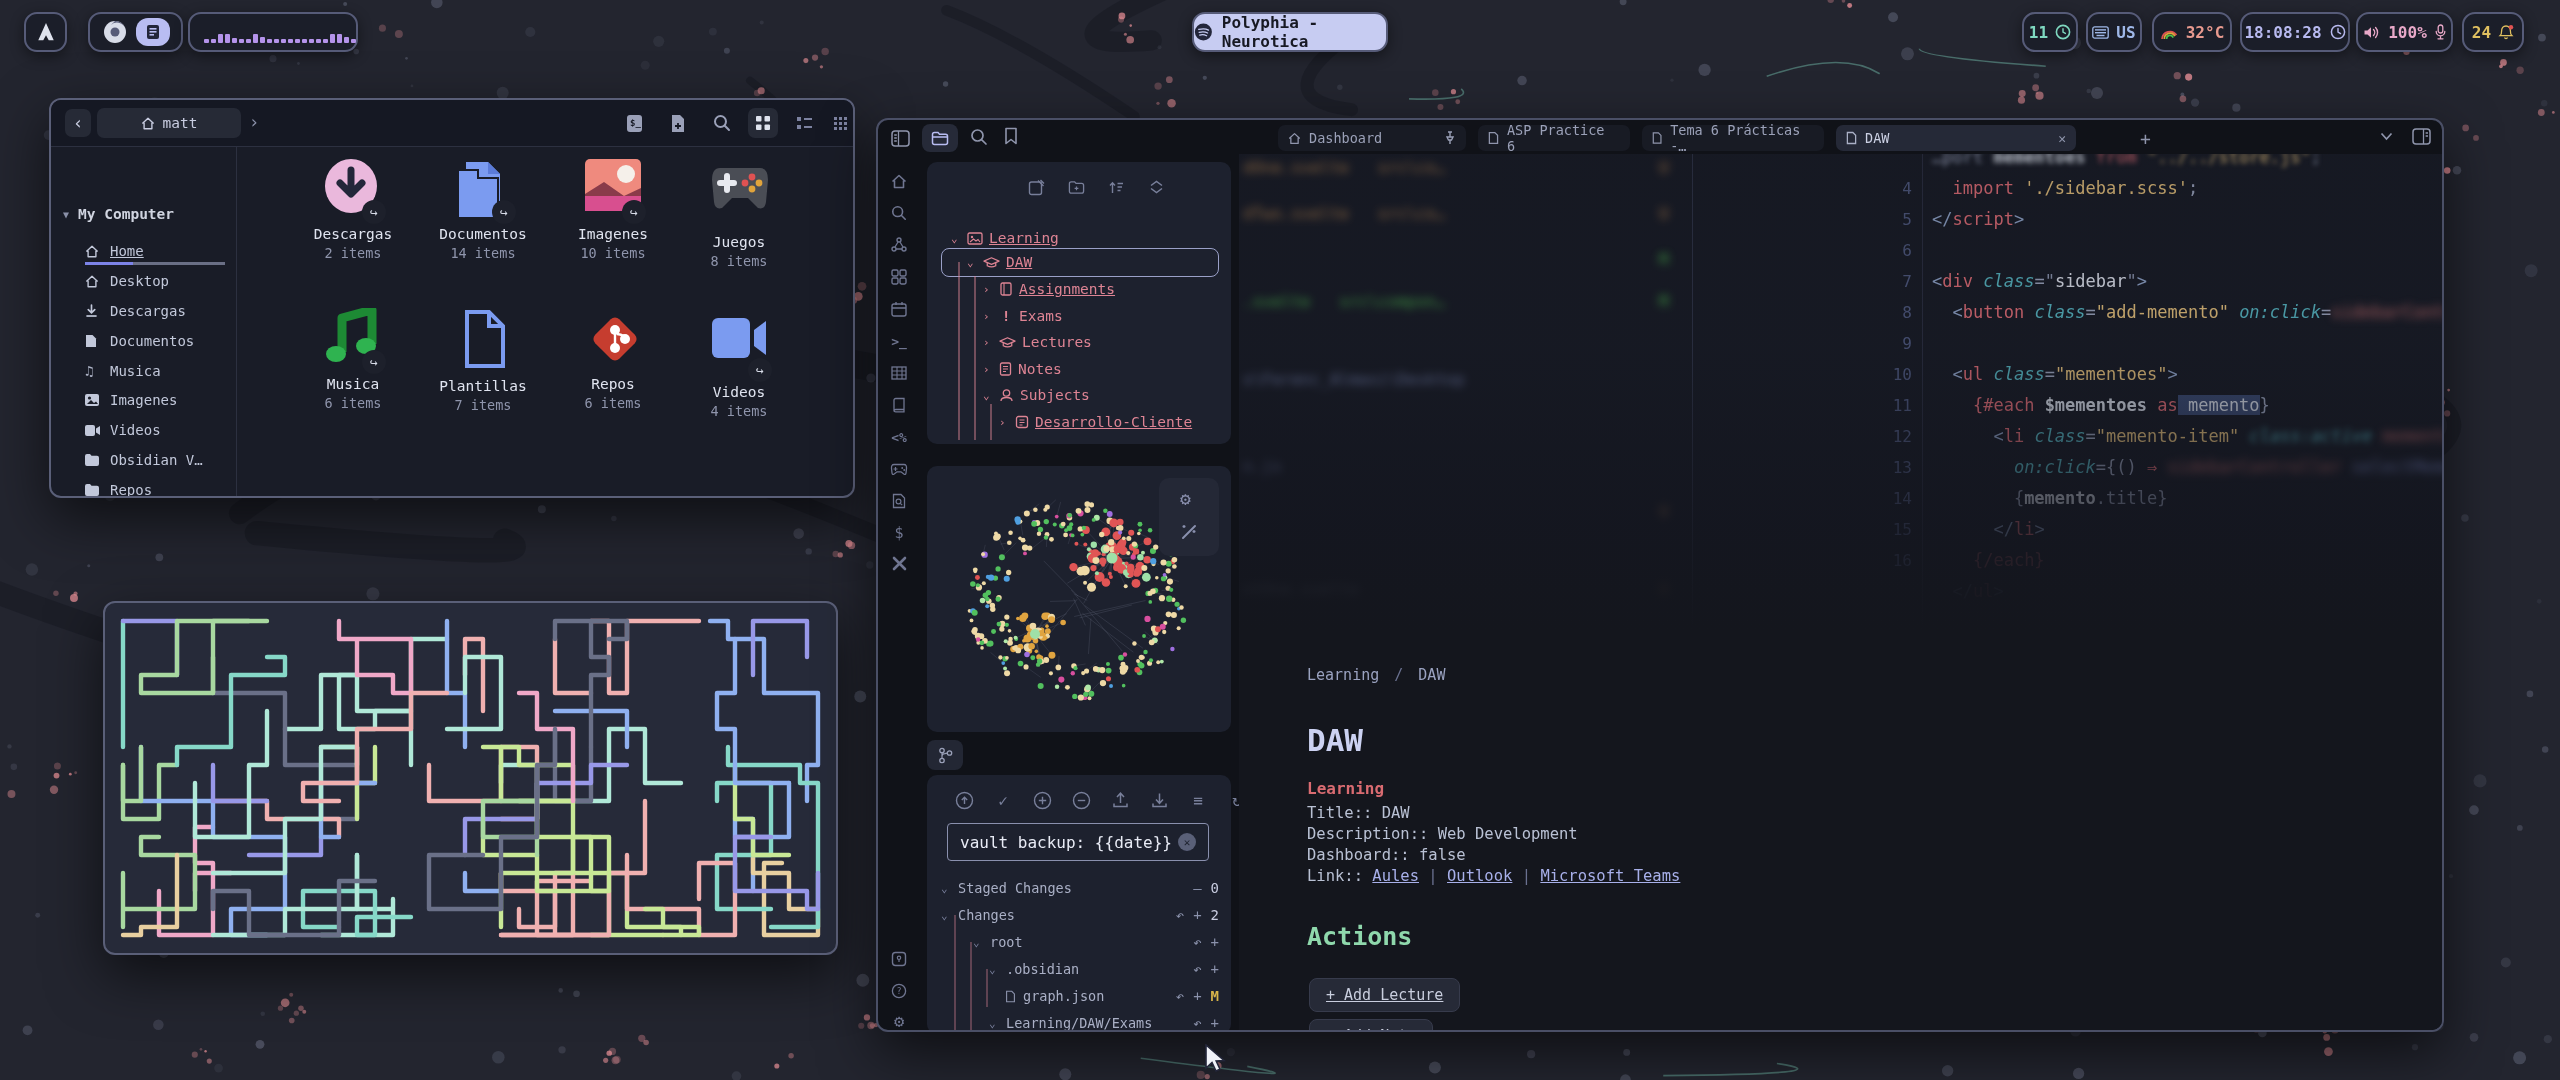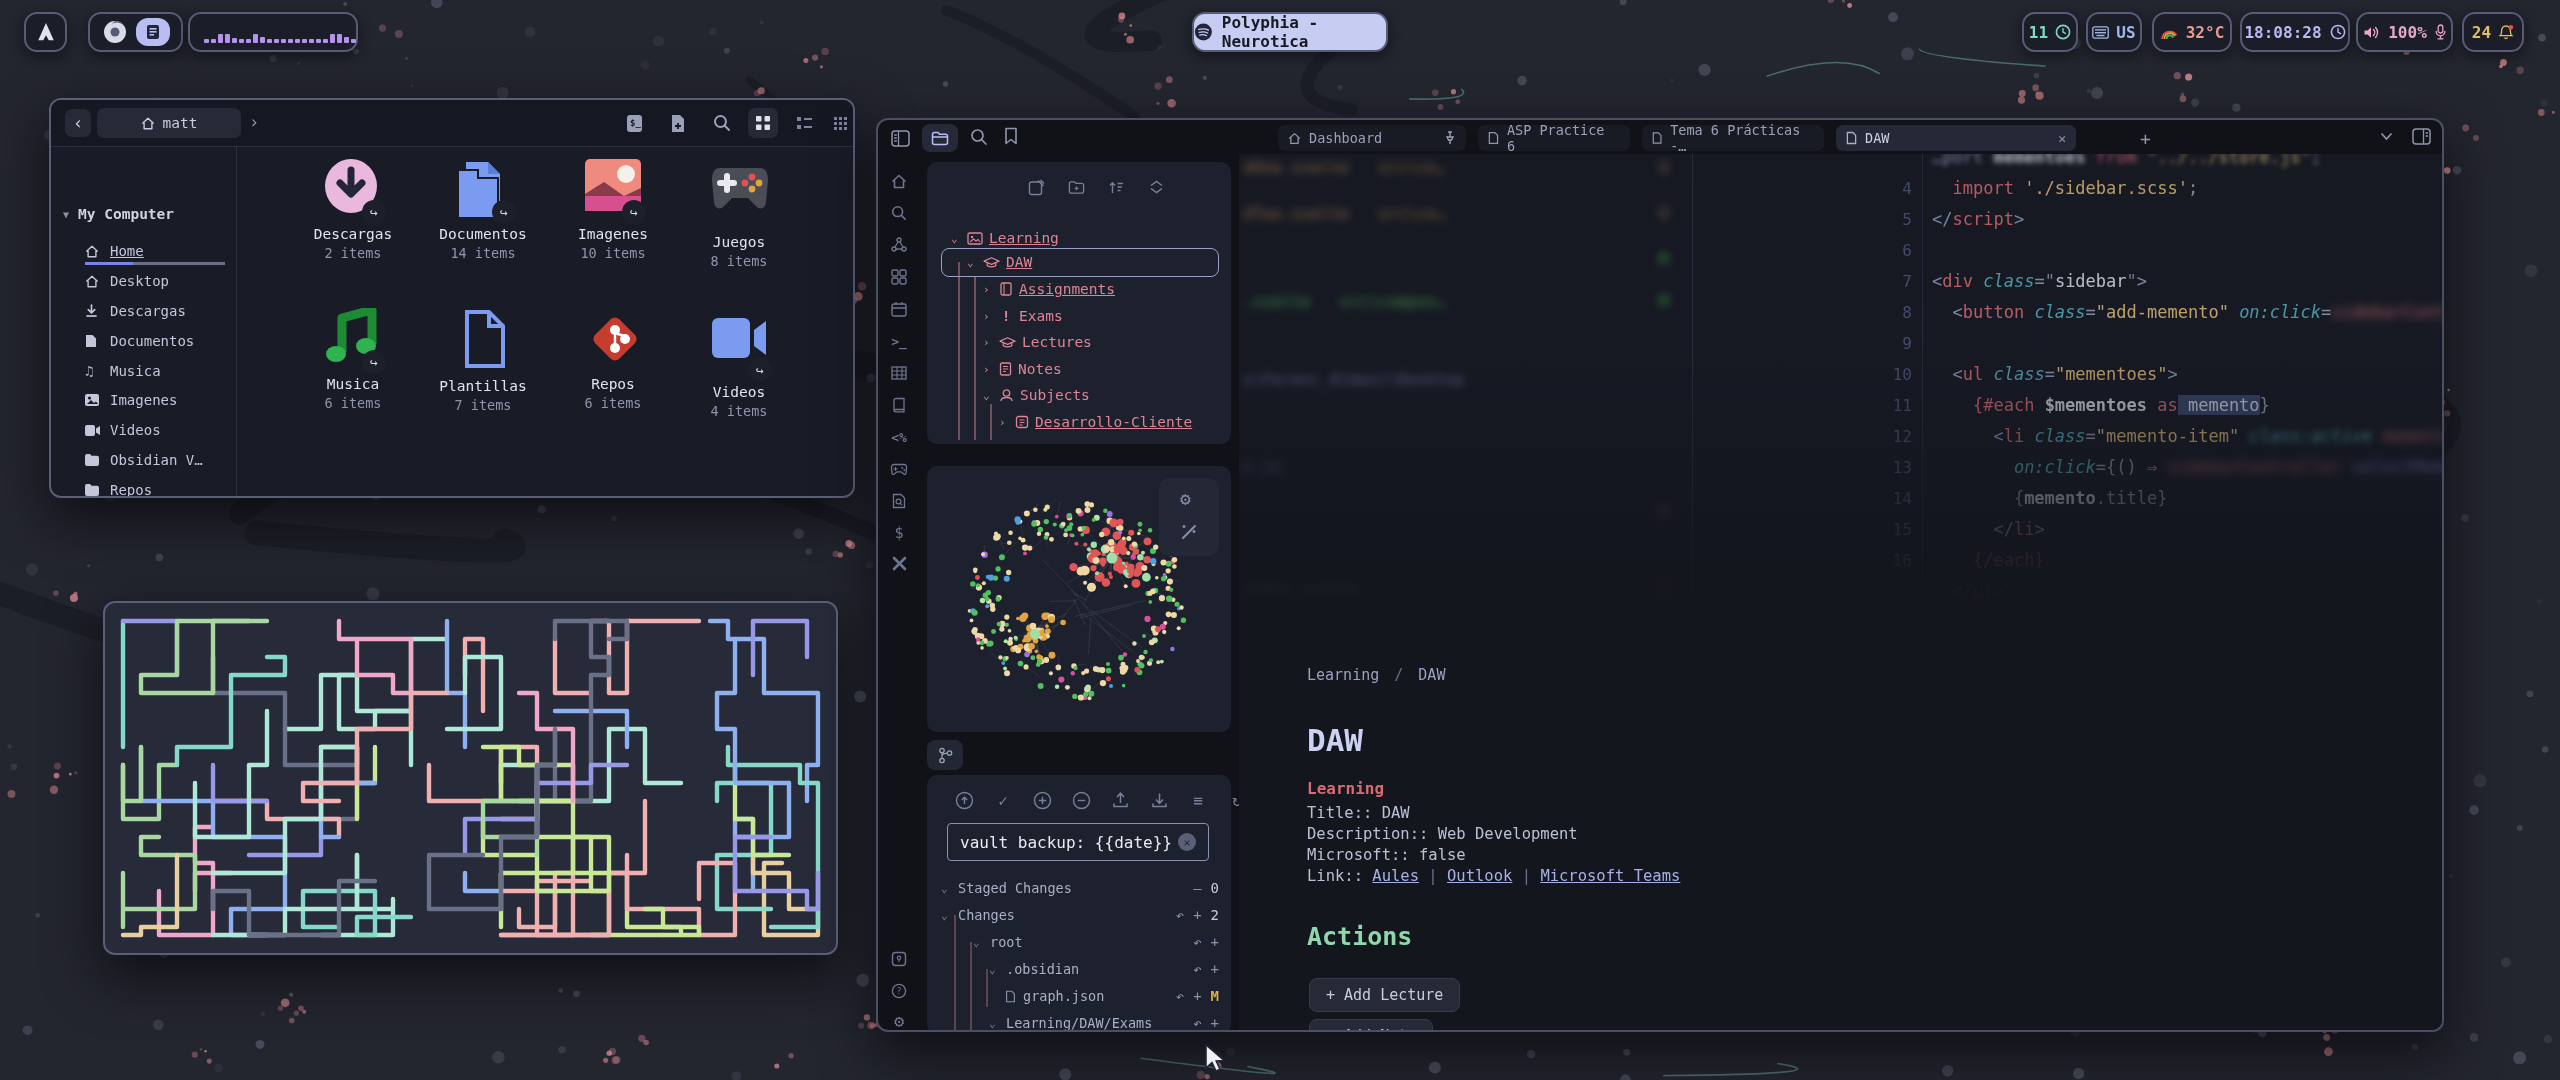--- a/index.html
+++ b/index.html
@@ -65,21 +65,21 @@
   .seg-blur{filter:blur(4px);color:#c06a6a;}
   .seg-blurb{filter:blur(4px);color:#7a88c8;}
   .seg-blurc{filter:blur(3px);color:#56b6c2;font-style:italic;}
   .blurline{filter:blur(2.5px);}
   .fade1{opacity:.55;} .fade2{opacity:.3;}
   .xrow{position:absolute;white-space:pre;font-size:16px;filter:blur(4.5px);opacity:.85;}
   
   .note-field{position:absolute;font-size:15.5px;color:#b9c1d4;}
   .nlink{color:#a8b0ea;text-decoration:underline;}
   .action-btn{position:absolute;background:#262a37;border:1px solid #373b4c;border-radius:8px;
-    height:32px;display:flex;align-items:center;padding:0 16px;font-size:15px;color:#c9cede;}
+    height:32px;display:flex;align-items:center;padding:0 16px;font-size:15px;color:#c9cede;text-decoration:underline;}
 </style>
 </head>
 <body>
 
 <div id="screen">
   <svg id="wallpaper" class="abs" width="2560" height="1080" style="left:0;top:0">
       <path d="M1538.825604915619 484.153803717345 q 105.73973804712296 33.946808287873864 -162.59305062703788 6.914060967974365" stroke="#14161e" stroke-width="12.011015875265002" fill="none" opacity="0.45" stroke-linecap="round"></path>
       <path d="M1599.346314072609 934.7126201726496 q -8.304883469827473 -50.015253154560924 191.0294167464599 63.89176689554006" stroke="#14161e" stroke-width="12.754033295437694" fill="none" opacity="0.45" stroke-linecap="round"></path>
       <path d="M504.96982514858246 540.787846762687 q 55.983605375513434 22.124179685488343 -248.07852401863784 -7.596699828281999" stroke="#14161e" stroke-width="24.4214233700186" fill="none" opacity="0.45" stroke-linecap="round"></path>
       <path d="M131.09572172164917 639.7099097818136 q -140.5386133119464 -46.60880262963474 -219.10930378362536 -81.72085813712329" stroke="#14161e" stroke-width="23.238040449563414" fill="none" opacity="0.45" stroke-linecap="round"></path>
@@ -2225,21 +2225,21 @@
       </div>
       <div class="abs" style="left:68px;top:568px;font-size:31px;font-weight:bold;color:#ccd2f2">DAW</div>
       <div class="abs" style="left:68px;top:625px;font-size:16px;font-weight:bold;color:#d96b71">Learning</div>
       <div class="note-field" style="left:68px;top:650px">
         <span>Title::</span> <span>DAW</span>
       </div>
       <div class="note-field" style="left:68px;top:671px">
         <span>Description::</span> <span>Web Development</span>
       </div>
       <div class="note-field" style="left:68px;top:692px">
-        <span>Microsoft::</span> <span>false</span>
+        <span>Dashboard::</span> <span>false</span>
       </div>
       <div class="note-field" style="left:68px;top:713px">
         <span>Link::</span>
         <span class="nlink">Aules</span>
         <span style="color:#6a7190"> | </span>
         <span class="nlink">Outlook</span>
         <span style="color:#6a7190"> | </span>
         <span class="nlink">Microsoft Teams</span>
       </div>
       <div class="abs" style="left:68px;top:768px;font-size:25px;font-weight:bold;color:#8fd8ac">Actions</div>

